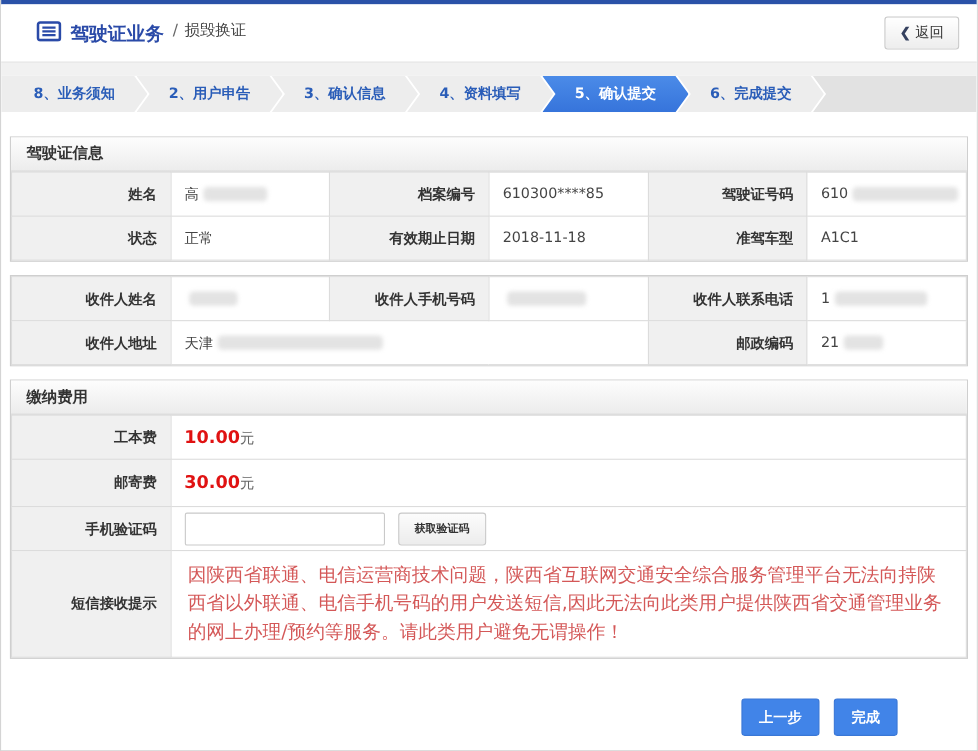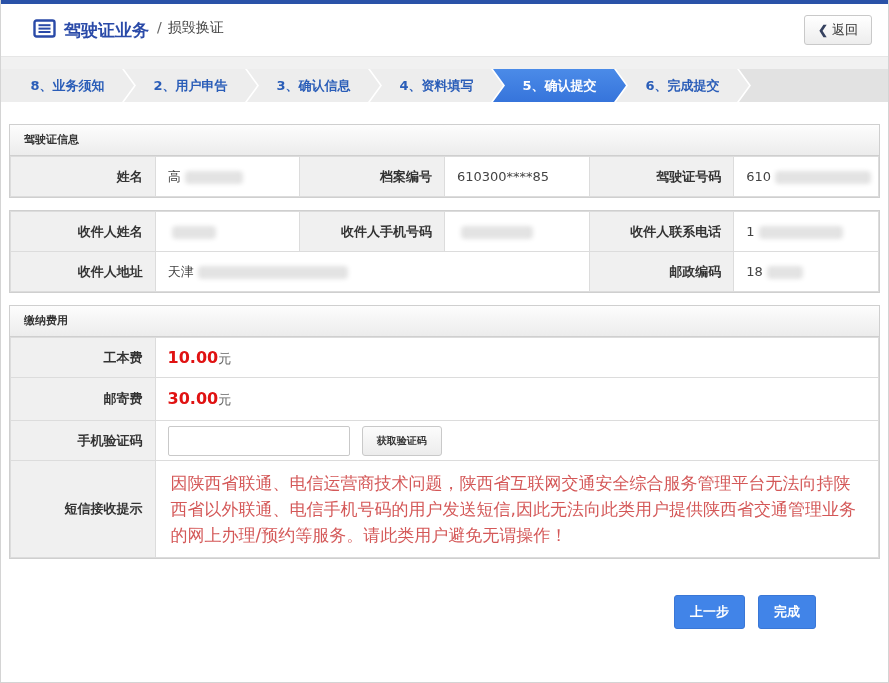--- a/index.html
+++ b/index.html
@@ -36,22 +36,22 @@
   .step.first { clip-path: polygon(0 0, calc(100% - 12px) 0, 100% 50%, calc(100% - 12px) 100%, 0 100%); margin-left:0; }
   .step.active { background:linear-gradient(#4b8be8,#3674db); color:#fff; }
   .step-tail { flex:1 1 auto; margin-left:-10px; background:#e2e2e2;
     clip-path: polygon(12px 50%, 0 0, 100% 0, 100% 100%, 0 100%); }
 
   
   .content { padding:0 8px; }
   .section { border:1px solid #cfcfcf; margin-top:12px; }
   .section-1 { margin-top:22px; }
   .section-title {
-    height:31px; line-height:31px; padding-left:14px; font-size:11px; font-weight:bold; color:#333;
-    background:linear-gradient(#fdfdfd,#ececec); border-bottom:1px solid #cfcfcf;font-family:Liberation Mono, monospace;
+    height:31px; line-height:31px; padding-left:14px; font-size:14px; font-weight:bold; color:#333;
+    background:linear-gradient(#fdfdfd,#ececec); border-bottom:1px solid #cfcfcf;
   }
   table.grid { width:100%; border-collapse:collapse; table-layout:fixed; }
   table.grid td { border:1px solid #dcdcdc; font-size:13px; height:40px; vertical-align:middle; }
   td.lbl { background:#f0f0f0; color:#333; font-weight:bold; text-align:right; padding-right:12px; }
   td.val { background:#fff; color:#444; text-align:left; padding-left:12px; }
   .redact { display:inline-block; height:13px; background:#e3e3e3; border-radius:4px; filter:blur(2px); vertical-align:middle; margin-left:4px; }
 
   
   .fee-num { color:#e01212; font-weight:bold; font-size:16px; }
   .fee-cur { color:#666; font-size:13px; }
@@ -117,40 +117,48 @@
       <table class="grid">
         <tbody>
             <tr>
           <td class="lbl">姓名</td>
           <td class="val"><span>高</span><span class="redact" style="width:58px"></span></td>
           <td class="lbl">档案编号</td>
           <td class="val">610300****85</td>
           <td class="lbl">驾驶证号码</td>
           <td class="val"><span>610</span><span class="redact" style="width:96px"></span></td>
         </tr>
+        <tr>
+          <td class="lbl">状态</td>
+          <td class="val">正常</td>
+          <td class="lbl">有效期止日期</td>
+          <td class="val">2018-11-18</td>
+          <td class="lbl">准驾车型</td>
+          <td class="val">A1C1</td>
+        </tr>
       </tbody>
         </table>
     </div>
 
     <div class="section">
       <table class="grid">
         <tbody>
             <tr>
           <td class="lbl">收件人姓名</td>
           <td class="val"><span></span><span class="redact" style="width:44px"></span></td>
           <td class="lbl">收件人手机号码</td>
           <td class="val"><span></span><span class="redact" style="width:72px"></span></td>
           <td class="lbl">收件人联系电话</td>
           <td class="val"><span>1</span><span class="redact" style="width:84px"></span></td>
         </tr>
         <tr>
           <td class="lbl">收件人地址</td>
           <td class="val" colspan="3"><span>天津</span><span class="redact" style="width:150px"></span></td>
           <td class="lbl">邮政编码</td>
-          <td class="val"><span>18</span><span class="redact" style="width:36px"></span></td>
+          <td class="val"><span>21</span><span class="redact" style="width:36px"></span></td>
         </tr>
       </tbody>
         </table>
     </div>
 
     <div class="section">
       <div class="section-title">缴纳费用</div>
       <table class="grid">
         <tbody>
             <tr>

